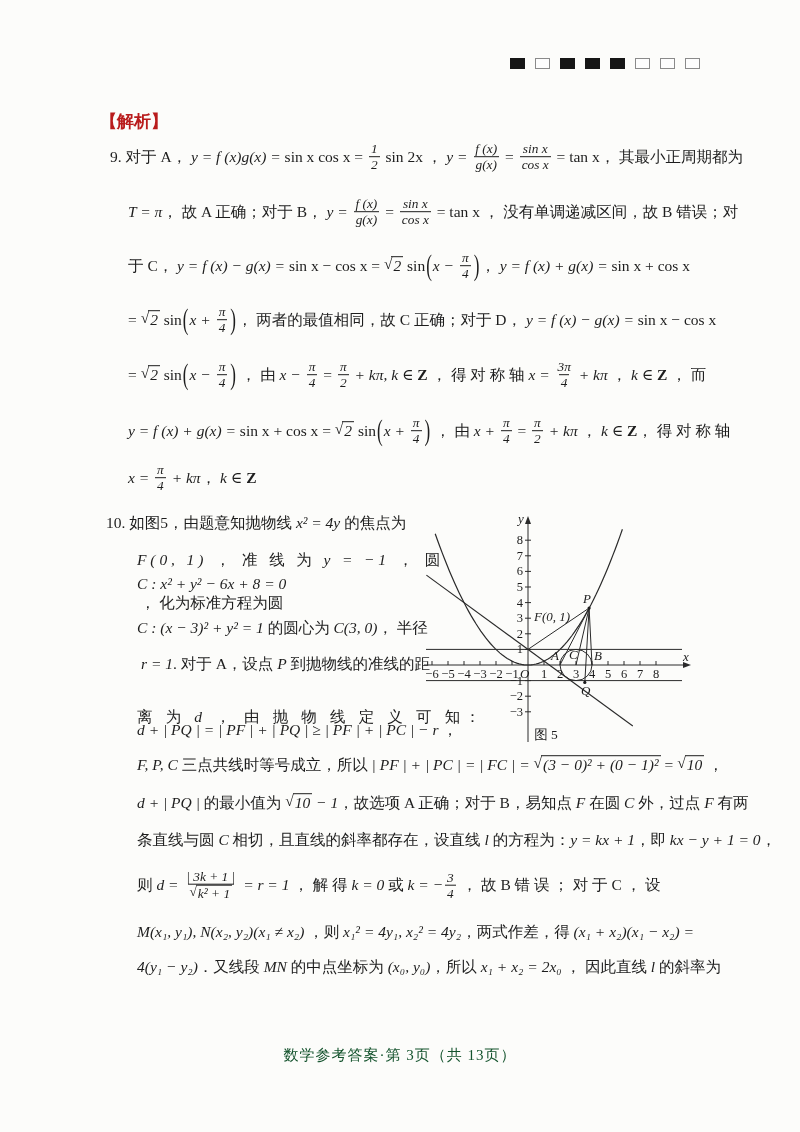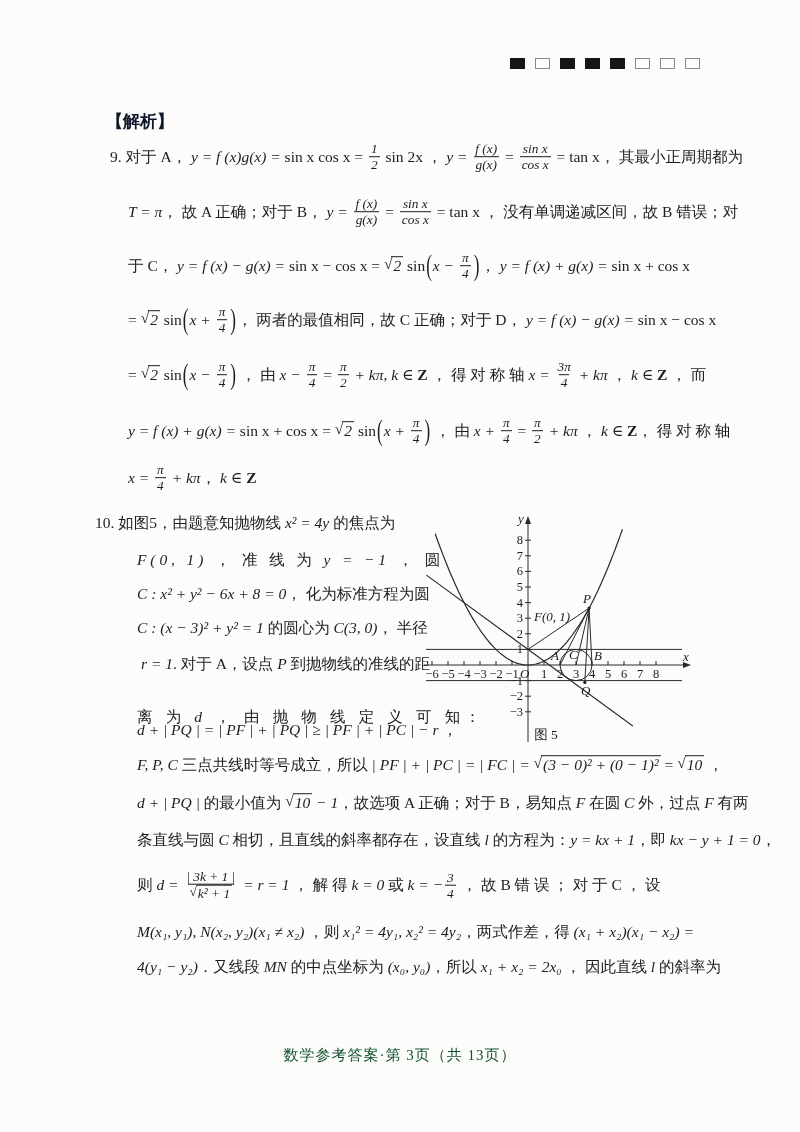--- a/index.html
+++ b/index.html
@@ -1,22 +1,22 @@
 <!DOCTYPE html>
 <html><head>
 <meta charset="utf-8">
 <style>
   html,body{margin:0;padding:0;background:#ffffff;}
   .page{position:relative;width:800px;height:1132px;background:#fcfcfa;overflow:hidden;
         font-family:"Liberation Serif","DejaVu Serif",serif;color:#1d1d1d;}
   .marks{position:absolute;top:58px;left:510px;display:flex;gap:10px;}
   .mark{width:15px;height:11px;border:1px solid #8a8a8a;background:#fdfdfd;box-sizing:border-box;}
   .mark.filled{background:#161616;border-color:#161616;}
-  .heading{position:absolute;left:106px;top:110px;font-size:17px;font-weight:700;
-           font-family:"Liberation Sans","DejaVu Sans",sans-serif;color:#0f172a;}
+  .heading{position:absolute;left:100px;top:110px;font-size:17px;font-weight:700;
+           font-family:"Liberation Sans","DejaVu Sans",sans-serif;color:#b91c1c;}
   .mline{position:absolute;display:flex;align-items:center;white-space:pre;
          font-size:15.5px;line-height:1.2;transform:translateY(-50%);}
   .seg-t{font-style:normal;}
   .seg-m{font-style:italic;}
   .seg-b{font-weight:700;}
   .frac{display:inline-flex;flex-direction:column;align-items:center;font-style:italic;
         font-size:0.86em;line-height:1.15;margin:0 2px;text-align:center;}
   .frac>.num,.frac>.den{padding:0 2px;}
   .frac>.den{border-top:1px solid #1d1d1d;}
   .sqrt{display:inline-flex;align-items:flex-start;font-style:italic;}
@@ -43,23 +43,23 @@
     </div>
   <div class="heading">【解析】</div>
   <div id="lines">
       <div class="mline" style="left: 110px; top: 157px;"><span class="seg-t">9. 对于 A， </span><span class="seg-m">y = f (x)g(x) = </span><span class="seg-t">sin x cos x = </span><span class="frac"><span class="num">1</span><span class="den">2</span></span><span class="seg-t"> sin 2x ， </span><span class="seg-m">y = </span><span class="frac"><span class="num">f (x)</span><span class="den">g(x)</span></span><span class="seg-t"> = </span><span class="frac"><span class="num">sin x</span><span class="den">cos x</span></span><span class="seg-t"> = tan x， 其最小正周期都为</span></div>
       <div class="mline" style="left: 128px; top: 212px;"><span class="seg-m">T = π</span><span class="seg-t">， 故 A 正确；对于 B， </span><span class="seg-m">y = </span><span class="frac"><span class="num">f (x)</span><span class="den">g(x)</span></span><span class="seg-t"> = </span><span class="frac"><span class="num">sin x</span><span class="den">cos x</span></span><span class="seg-t"> = tan x ， 没有单调递减区间，故 B 错误；对</span></div>
       <div class="mline" style="left: 128px; top: 266px;"><span class="seg-t">于 C， </span><span class="seg-m">y = f (x) − g(x) = </span><span class="seg-t">sin x − cos x = </span><span class="sqrt"><span class="rs">√</span><span class="rad">2</span></span><span class="seg-t"> sin</span><span class="bigp">(</span><span class="seg-m">x − </span><span class="frac"><span class="num">π</span><span class="den">4</span></span><span class="bigp">)</span><span class="seg-t">， </span><span class="seg-m">y = f (x) + g(x) = </span><span class="seg-t">sin x + cos x</span></div>
       <div class="mline" style="left: 128px; top: 320px;"><span class="seg-t">= </span><span class="sqrt"><span class="rs">√</span><span class="rad">2</span></span><span class="seg-t"> sin</span><span class="bigp">(</span><span class="seg-m">x + </span><span class="frac"><span class="num">π</span><span class="den">4</span></span><span class="bigp">)</span><span class="seg-t">， 两者的最值相同，故 C 正确；对于 D， </span><span class="seg-m">y = f (x) − g(x) = </span><span class="seg-t">sin x − cos x</span></div>
       <div class="mline" style="left: 128px; top: 375px;"><span class="seg-t">= </span><span class="sqrt"><span class="rs">√</span><span class="rad">2</span></span><span class="seg-t"> sin</span><span class="bigp">(</span><span class="seg-m">x − </span><span class="frac"><span class="num">π</span><span class="den">4</span></span><span class="bigp">)</span><span class="seg-t"> ， 由 </span><span class="seg-m">x − </span><span class="frac"><span class="num">π</span><span class="den">4</span></span><span class="seg-t"> = </span><span class="frac"><span class="num">π</span><span class="den">2</span></span><span class="seg-m"> + kπ, k ∈ </span><span class="seg-b">Z</span><span class="seg-t"> ， 得 对 称 轴 </span><span class="seg-m">x = </span><span class="frac"><span class="num">3π</span><span class="den">4</span></span><span class="seg-m"> + kπ</span><span class="seg-t"> ， </span><span class="seg-m">k ∈ </span><span class="seg-b">Z</span><span class="seg-t"> ， 而</span></div>
       <div class="mline" style="left: 128px; top: 431px;"><span class="seg-m">y = f (x) + g(x) = </span><span class="seg-t">sin x + cos x = </span><span class="sqrt"><span class="rs">√</span><span class="rad">2</span></span><span class="seg-t"> sin</span><span class="bigp">(</span><span class="seg-m">x + </span><span class="frac"><span class="num">π</span><span class="den">4</span></span><span class="bigp">)</span><span class="seg-t"> ， 由 </span><span class="seg-m">x + </span><span class="frac"><span class="num">π</span><span class="den">4</span></span><span class="seg-t"> = </span><span class="frac"><span class="num">π</span><span class="den">2</span></span><span class="seg-m"> + kπ</span><span class="seg-t"> ， </span><span class="seg-m">k ∈ </span><span class="seg-b">Z</span><span class="seg-t">， 得 对 称 轴</span></div>
       <div class="mline" style="left: 128px; top: 478px;"><span class="seg-m">x = </span><span class="frac"><span class="num">π</span><span class="den">4</span></span><span class="seg-m"> + kπ</span><span class="seg-t">， </span><span class="seg-m">k ∈ </span><span class="seg-b">Z</span></div>
-      <div class="mline" style="left: 95px; top: 523px;"><span class="seg-t">10. 如图5，由题意知抛物线 </span><span class="seg-m">x² = 4y</span><span class="seg-t"> 的焦点为</span></div>
+      <div class="mline" style="left: 106px; top: 523px;"><span class="seg-t">10. 如图5，由题意知抛物线 </span><span class="seg-m">x² = 4y</span><span class="seg-t"> 的焦点为</span></div>
       <div class="mline" style="left: 137px; top: 560px; letter-spacing: 0.25em;"><span class="seg-m">F(0, 1)</span><span class="seg-t"> ， 准 线 为 </span><span class="seg-m">y = −1</span><span class="seg-t"> ， 圆</span></div>
-      <div class="mline" style="left: 137px; top: 594px;"><span class="seg-m">C : x² + y² − 6x + 8 = 0</span><span class="seg-t">， 化为标准方程为圆</span></div>
+      <div class="mline" style="left: 137px; top: 594px; flex-direction: column;"><span class="seg-m">C : x² + y² − 6x + 8 = 0</span><span class="seg-t">， 化为标准方程为圆</span></div>
       <div class="mline" style="left: 137px; top: 628px;"><span class="seg-m">C : (x − 3)² + y² = 1</span><span class="seg-t"> 的圆心为 </span><span class="seg-m">C(3, 0)</span><span class="seg-t">， 半径</span></div>
       <div class="mline" style="left: 141px; top: 664px;"><span class="seg-m">r = 1</span><span class="seg-t">. 对于 A，设点 </span><span class="seg-m">P</span><span class="seg-t"> 到抛物线的准线的距</span></div>
       <div class="mline" style="left: 137px; top: 717px; letter-spacing: 0.3em;"><span class="seg-t">离 为 </span><span class="seg-m">d</span><span class="seg-t"> ， 由 抛 物 线 定 义 可 知：</span></div>
       <div class="mline" style="left: 137px; top: 730px; justify-content: center;"><span class="seg-m">d + | PQ | = | PF | + | PQ | ≥ | PF | + | PC | − r</span><span class="seg-t"> ，</span></div>
       <div class="mline" style="left: 137px; top: 765px;"><span class="seg-m">F, P, C</span><span class="seg-t"> 三点共线时等号成立，所以 </span><span class="seg-m">| PF | + | PC | = | FC | = </span><span class="sqrt"><span class="rs">√</span><span class="rad">(3 − 0)² + (0 − 1)²</span></span><span class="seg-t"> = </span><span class="sqrt"><span class="rs">√</span><span class="rad">10</span></span><span class="seg-t"> ，</span></div>
       <div class="mline" style="left: 137px; top: 803px;"><span class="seg-m">d + | PQ |</span><span class="seg-t"> 的最小值为 </span><span class="sqrt"><span class="rs">√</span><span class="rad">10</span></span><span class="seg-m"> − 1</span><span class="seg-t">，故选项 A 正确；对于 B，易知点 </span><span class="seg-m">F</span><span class="seg-t"> 在圆 </span><span class="seg-m">C</span><span class="seg-t"> 外，过点 </span><span class="seg-m">F</span><span class="seg-t"> 有两</span></div>
       <div class="mline" style="left: 137px; top: 840px; align-items: center;"><span class="seg-t">条直线与圆 </span><span class="seg-m">C</span><span class="seg-t"> 相切，且直线的斜率都存在，设直线 </span><span class="seg-m">l</span><span class="seg-t"> 的方程为：</span><span class="seg-m">y = kx + 1</span><span class="seg-t">，即 </span><span class="seg-m">kx − y + 1 = 0</span><span class="seg-t">，</span></div>
       <div class="mline" style="left: 137px; top: 885px;"><span class="seg-t">则 </span><span class="seg-m">d = </span><span class="frac"><span class="num">| 3k + 1 |</span><span class="den"><span class="sqrt"><span class="rs">√</span><span class="rad">k² + 1</span></span></span></span><span class="seg-m"> = r = 1</span><span class="seg-t"> ， 解 得 </span><span class="seg-m">k = 0</span><span class="seg-t"> 或 </span><span class="seg-m">k = −</span><span class="frac"><span class="num">3</span><span class="den">4</span></span><span class="seg-t"> ， 故 B 错 误 ； 对 于 C ， 设</span></div>
       <div class="mline" style="left: 137px; top: 932px;"><span class="seg-m">M(x₁, y₁), N(x₂, y₂)(x₁ ≠ x₂)</span><span class="seg-t"> ，则 </span><span class="seg-m">x₁² = 4y₁, x₂² = 4y₂</span><span class="seg-t">，两式作差，得 </span><span class="seg-m">(x₁ + x₂)(x₁ − x₂) =</span></div>
       <div class="mline" style="left: 137px; top: 967px; align-items: flex-end;"><span class="seg-m">4(y₁ − y₂)</span><span class="seg-t">．又线段 </span><span class="seg-m">MN</span><span class="seg-t"> 的中点坐标为 </span><span class="seg-m">(x₀, y₀)</span><span class="seg-t">，所以 </span><span class="seg-m">x₁ + x₂ = 2x₀</span><span class="seg-t"> ， 因此直线 </span><span class="seg-m">l</span><span class="seg-t"> 的斜率为</span></div>

